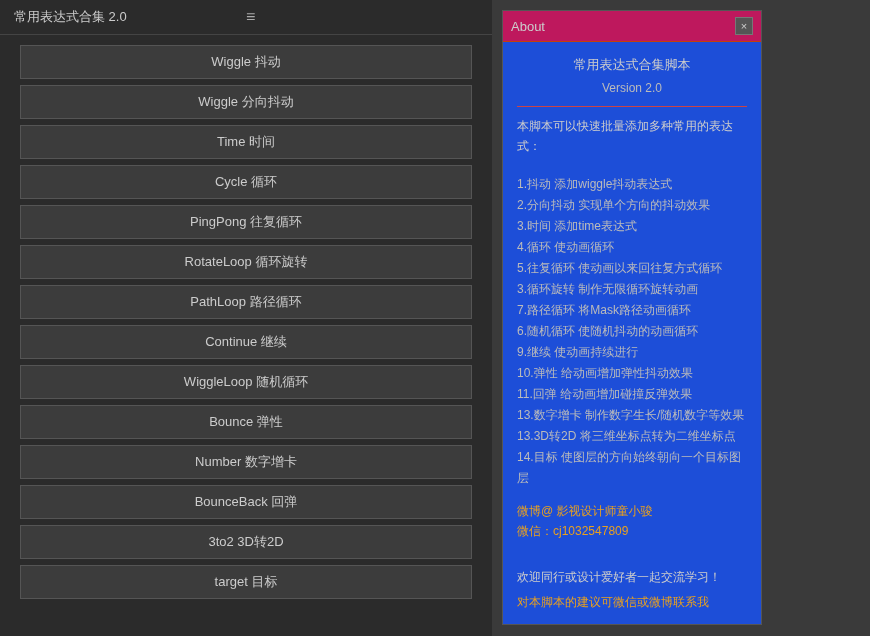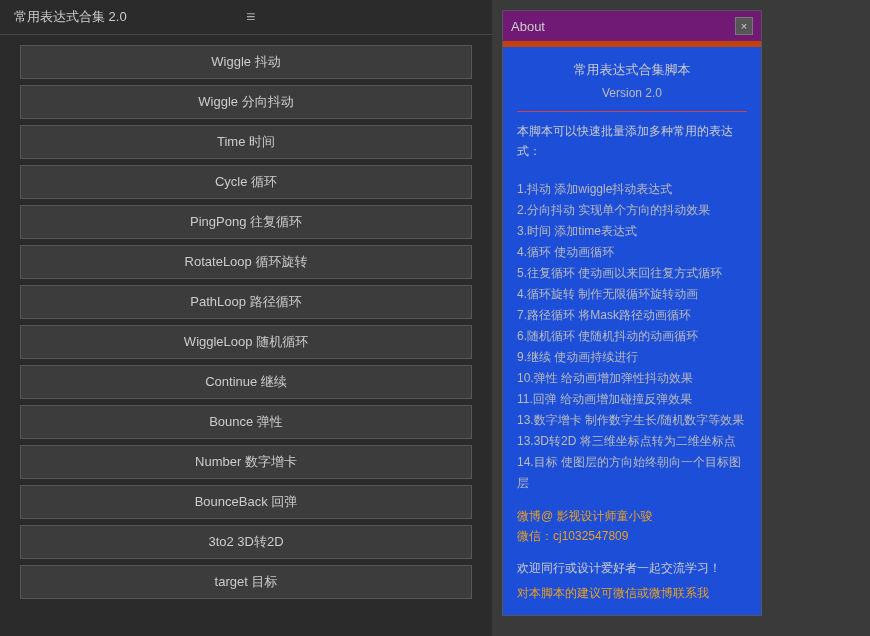--- a/index.html
+++ b/index.html
@@ -77,25 +77,25 @@
     #about-window {
       background: #3a3a3a;
       border: 1px solid #555;
       display: flex;
       flex-direction: column;
       width: 260px;
       min-height: 400px;
     }
 
     #about-titlebar {
-      background: #701a75;
+      background: #be185d;
       display: flex;
       align-items: center;
       padding: 6px 8px;
-      border-bottom: 6px solid #c2410c;
+      border-bottom: 1px solid #c2410c;
     }
 
     #about-titlebar span {
       flex: 1;
       color: #ccc;
       font-size: 13px;
     }
 
     #about-close-btn {
       background: #555;
@@ -149,21 +149,21 @@
     #about-content .feature-list {
       color: #bbb;
       font-size: 12px;
       line-height: 1.75;
       margin-bottom: 12px;
     }
 
     #about-content .contact {
       color: #e8a020;
       font-size: 12px;
-      margin-bottom: 12px;
+      margin-bottom: 26px;
       line-height: 1.7;
     }
 
     #about-content .welcome {
       color: #ccc;
       font-size: 12px;
       margin-bottom: 6px;
       line-height: 1.6;
     }
 
@@ -183,22 +183,22 @@
   </div>
   <div id="buttons-list">
 
   <button class="expr-button">Wiggle 抖动</button>
       <button class="expr-button">Wiggle 分向抖动</button>
       <button class="expr-button">Time 时间</button>
       <button class="expr-button">Cycle 循环</button>
       <button class="expr-button">PingPong 往复循环</button>
       <button class="expr-button">RotateLoop 循环旋转</button>
       <button class="expr-button">PathLoop 路径循环</button>
+      <button class="expr-button">Continue 继续</button>
       <button class="expr-button">WiggleLoop 随机循环</button>
-      <button class="expr-button">Continue 继续</button>
       <button class="expr-button">Bounce 弹性</button>
       <button class="expr-button">Number 数字增卡</button>
       <button class="expr-button">BounceBack 回弹</button>
       <button class="expr-button">3to2 3D转2D</button>
       <button class="expr-button">target 目标</button>
     </div>
 </div>
 
 <div id="right-panel">
   <div id="about-window">
@@ -211,21 +211,21 @@
       <div class="version">Version 2.0</div>
       <hr class="divider">
       <div class="intro">本脚本可以快速批量添加多种常用的表达式：</div>
       <div class="feature-list">
 
       <div>1.抖动  添加wiggle抖动表达式</div>
           <div>2.分向抖动  实现单个方向的抖动效果</div>
           <div>3.时间  添加time表达式</div>
           <div>4.循环  使动画循环</div>
           <div>5.往复循环  使动画以来回往复方式循环</div>
-          <div>4.循环旋转  制作无限循环旋转动画</div>
+          <div>3.循环旋转  制作无限循环旋转动画</div>
           <div>7.路径循环  将Mask路径动画循环</div>
           <div>6.随机循环  使随机抖动的动画循环</div>
           <div>9.继续  使动画持续进行</div>
           <div>10.弹性  给动画增加弹性抖动效果</div>
           <div>11.回弹  给动画增加碰撞反弹效果</div>
           <div>13.数字增卡  制作数字生长/随机数字等效果</div>
           <div>13.3D转2D  将三维坐标点转为二维坐标点</div>
           <div>14.目标  使图层的方向始终朝向一个目标图层</div>
         </div>
       <div class="contact">

